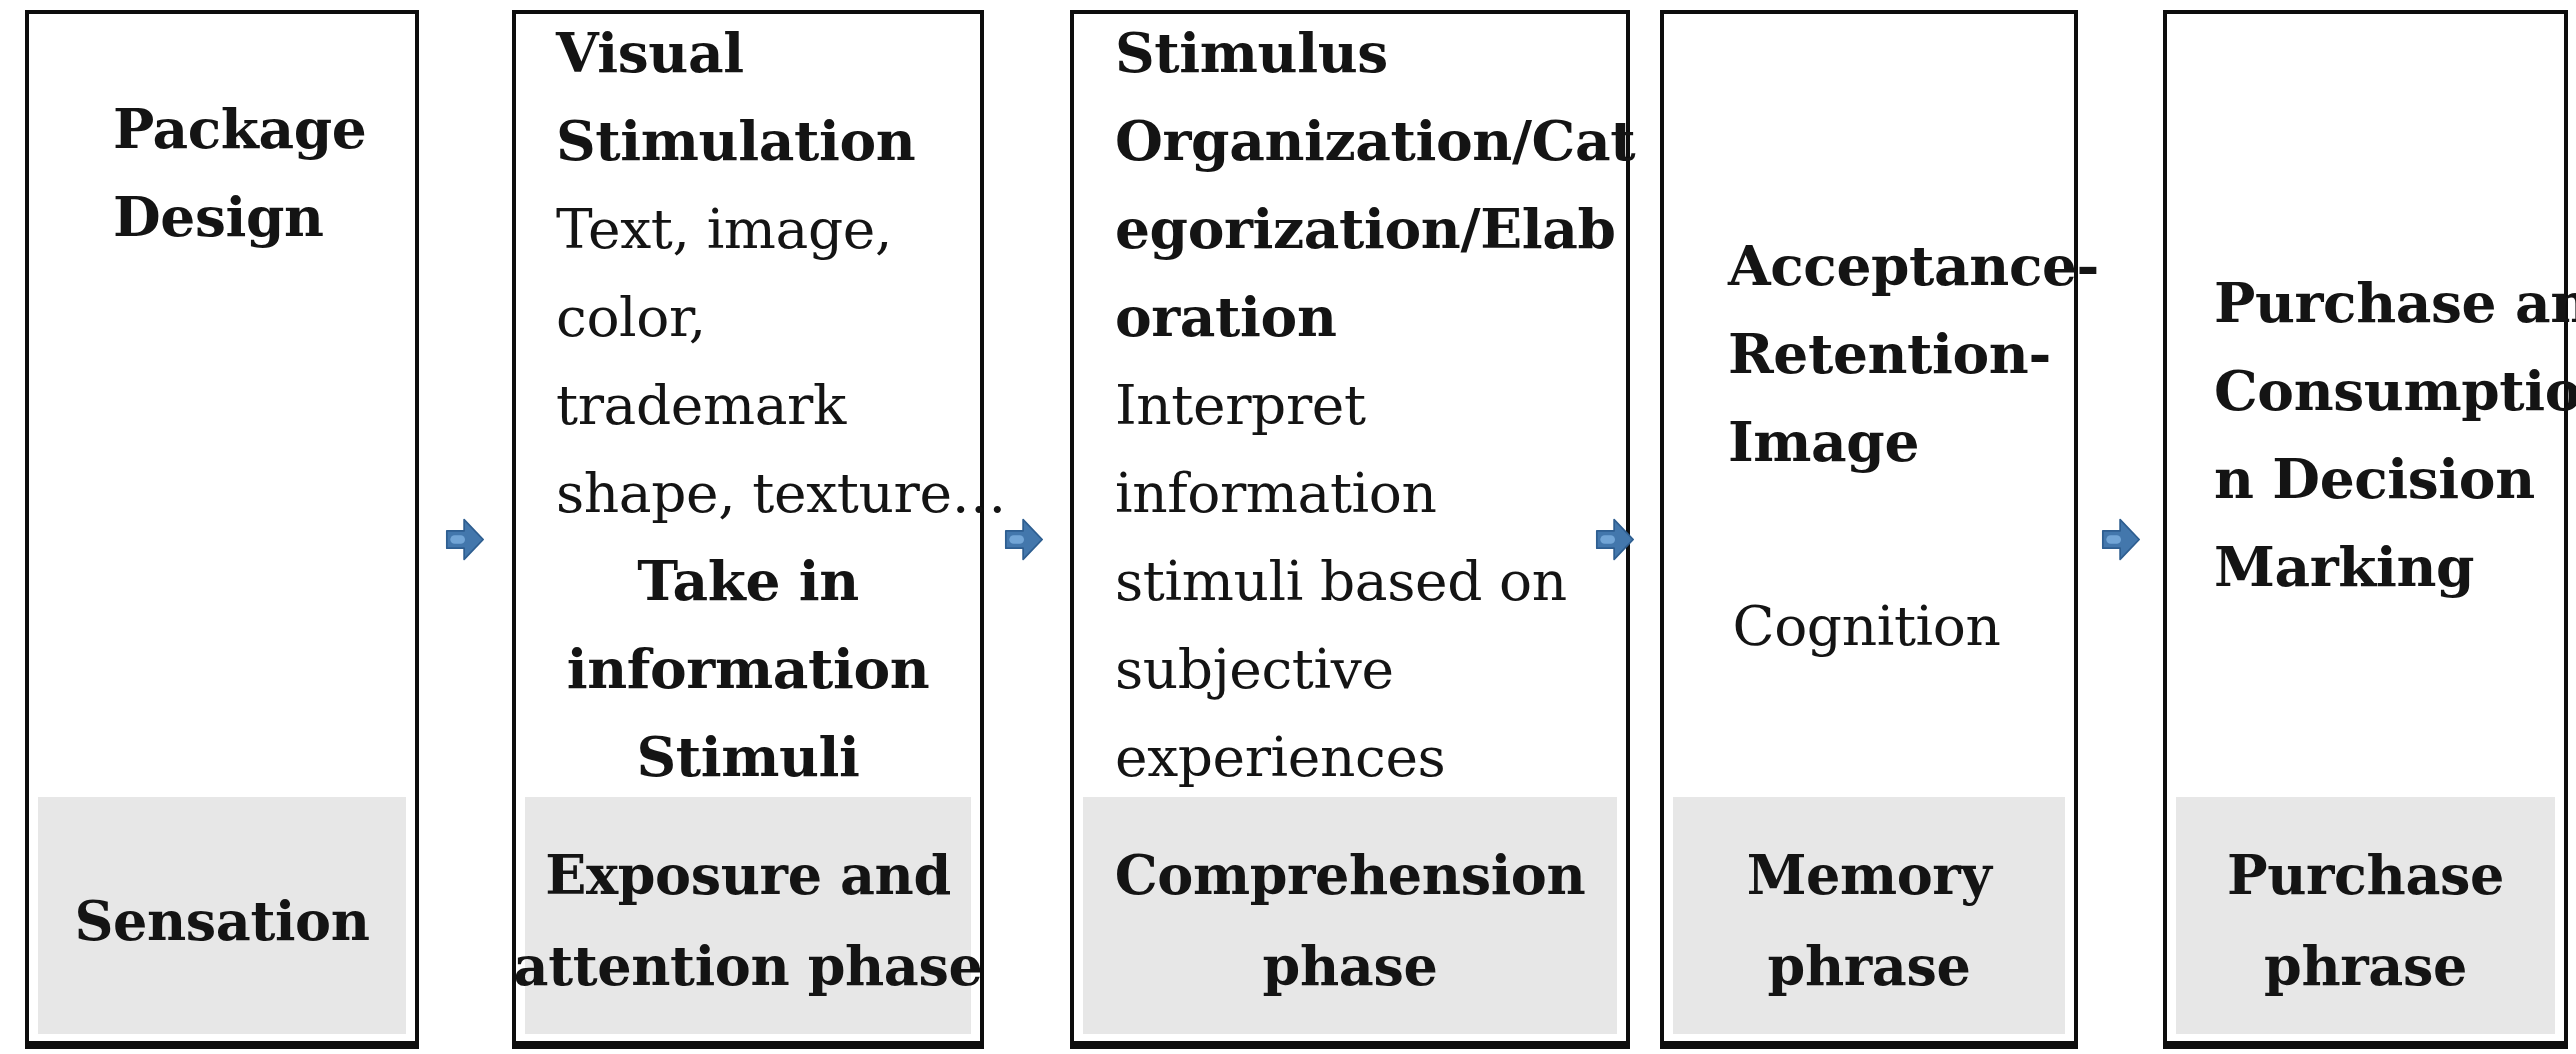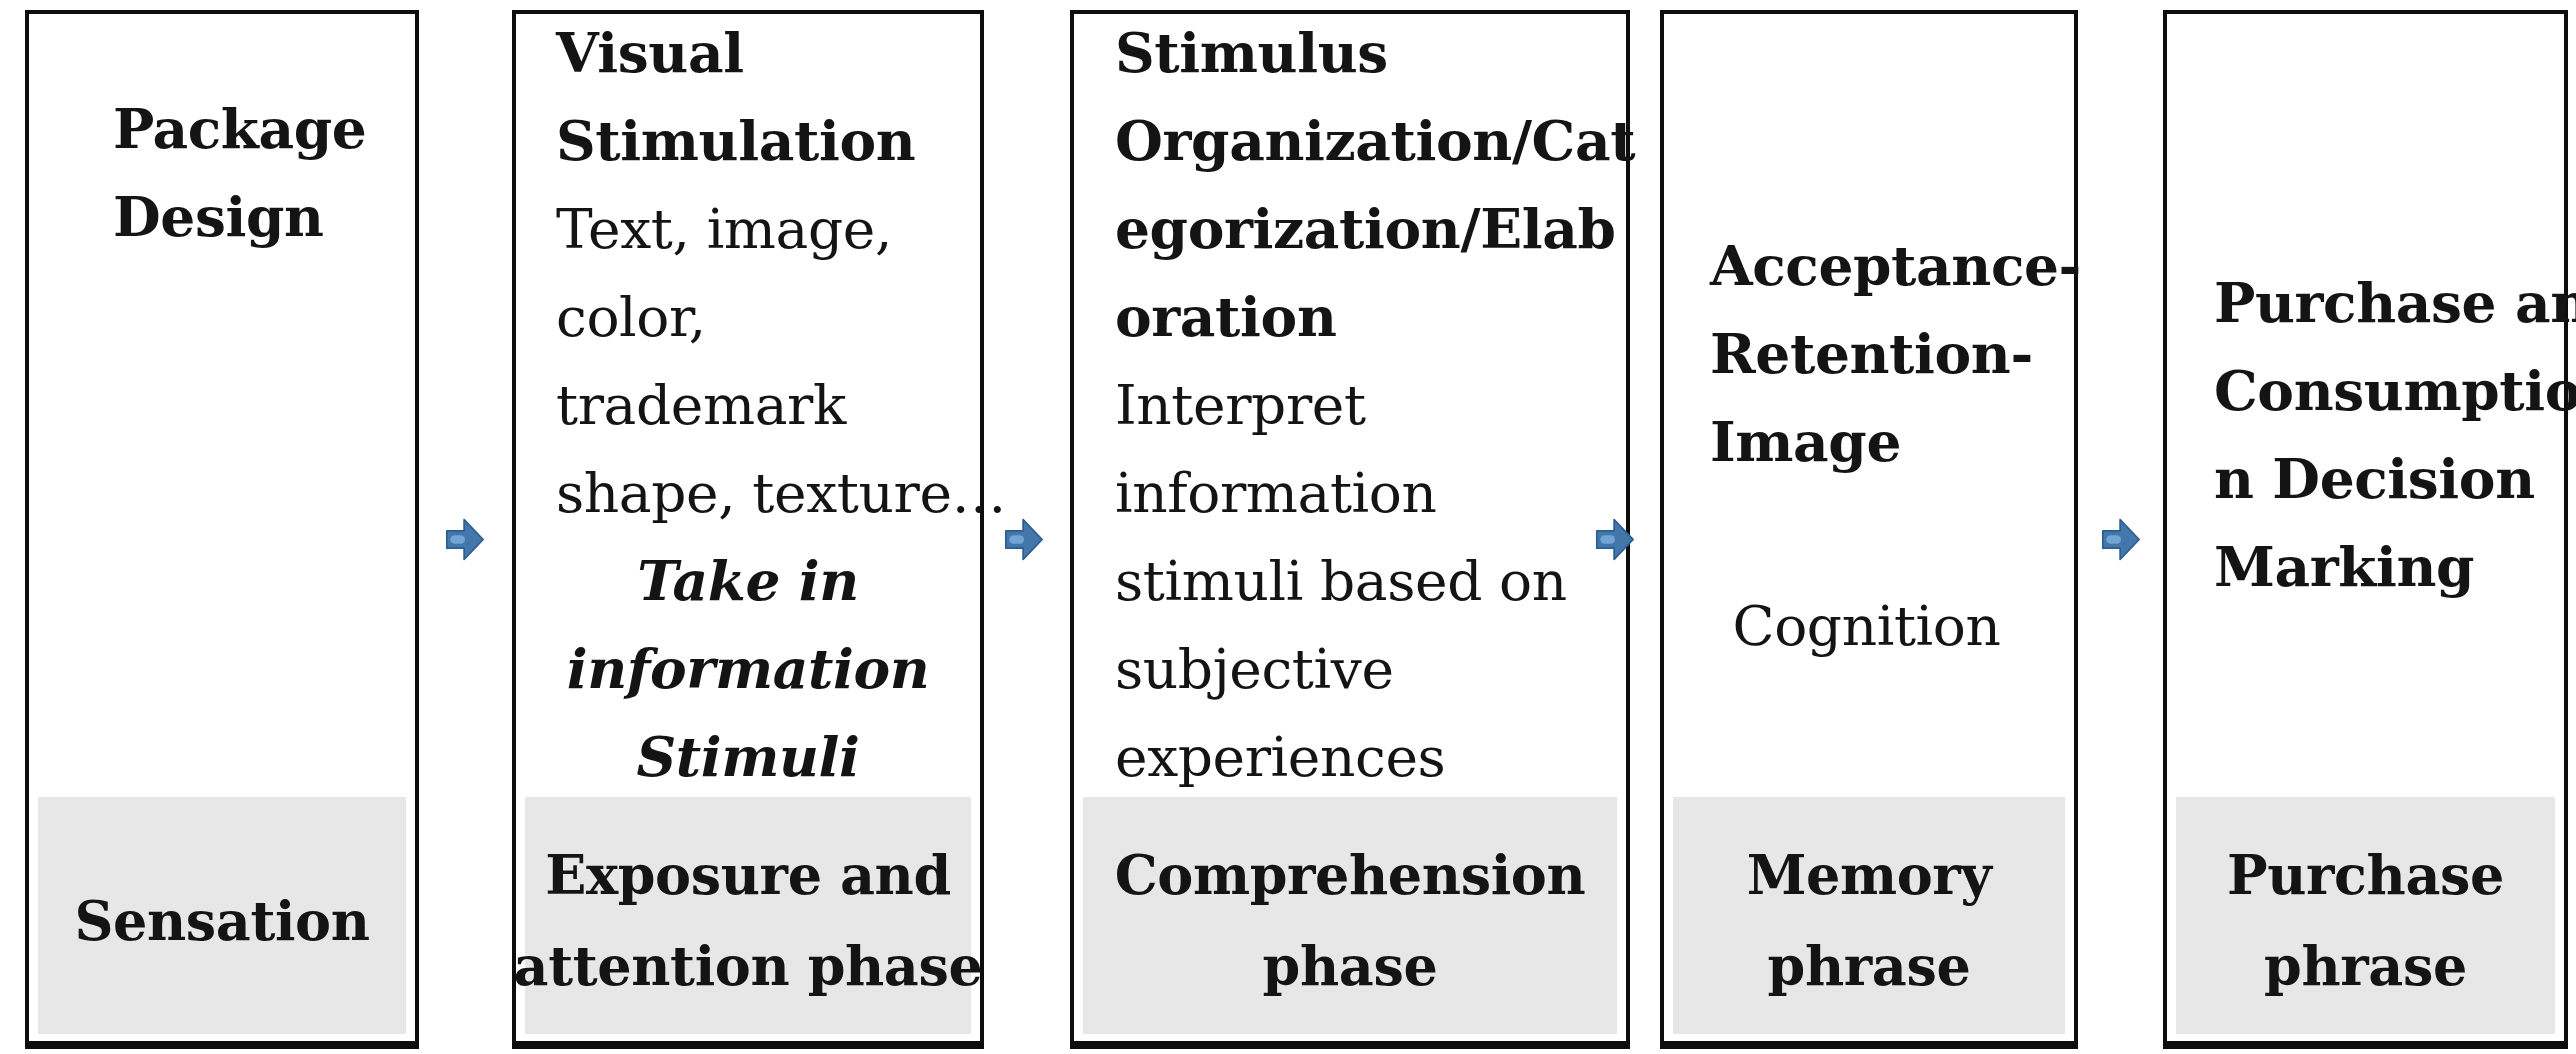--- a/index.html
+++ b/index.html
@@ -33,26 +33,26 @@
     letter-spacing: -0.4px;
     white-space: pre;
   }
   .heading { font-weight: bold; }
 
   #stage-1 .heading { margin: 71px 0 0 52px; }
   #stage-1 .body    { margin: 88px 0 0 52px; }
 
   #stage-2 .heading { margin: -5.2px 0 0 40px; }
   #stage-2 .body    { margin: 0 0 0 40px; }
-  #stage-2 .emphasis{ margin: 0; text-align: center; font-weight: bold; font-style: italic; }
+  #stage-2 .emphasis{ margin: 0; text-align: center; font-weight: bold; }
 
   #stage-3 .heading { margin: -5.2px 0 0 41px; }
   #stage-3 .body    { margin: 0 0 0 41px; }
 
-  #stage-4 .heading { margin: 208px 0 0 46px; }
+  #stage-4 .heading { margin: 208px 0 0 64px; }
   #stage-4 .body    { margin: 96px 5px 0 0; text-align: center; }
 
   #stage-5 .heading { margin: 245px 0 0 47px; }
 
   .footer {
     position: absolute;
     left: 8.6px; right: 8.6px; bottom: 7px;
     height: 237px;
     background: #E7E7E7;
     display: flex;

